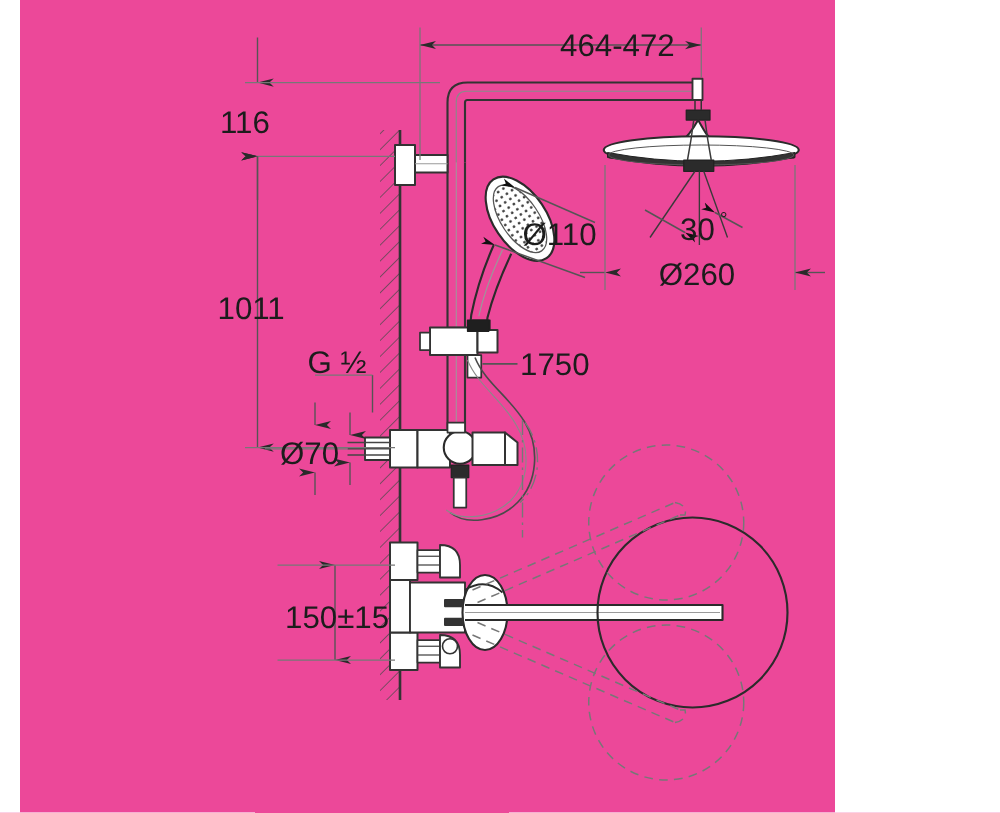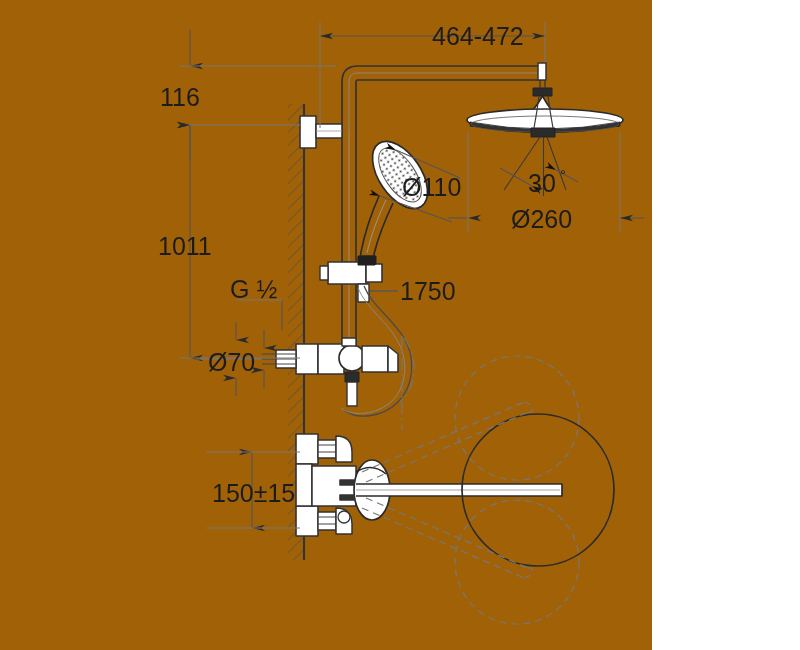--- a/index.html
+++ b/index.html
@@ -1,17 +1,17 @@
 <!DOCTYPE html>
 <html><head>
 <meta charset="utf-8">
 <style>
   html,body{margin:0;padding:0;background:#ffffff;}
   body{width:800px;height:650px;overflow:hidden;font-family:"Liberation Sans",sans-serif;}
-  #stage{position:relative;width:652px;height:650px;background:#a16207;}
+  #stage{position:relative;width:652px;height:650px;background:#ec4899;margin-left:16px;}
   svg#dwg{position:absolute;left:0;top:0;width:800px;height:650px;}
   .dimtxt{font-family:"Liberation Sans",sans-serif;font-size:25px;fill:#1c1c1c;}
   .dimtxt-sm{font-family:"Liberation Sans",sans-serif;font-size:15px;fill:#1c1c1c;}
 </style>
 </head>
 <body>
 
 <div id="stage">
   <svg id="dwg" viewBox="0 0 800 650">
 

